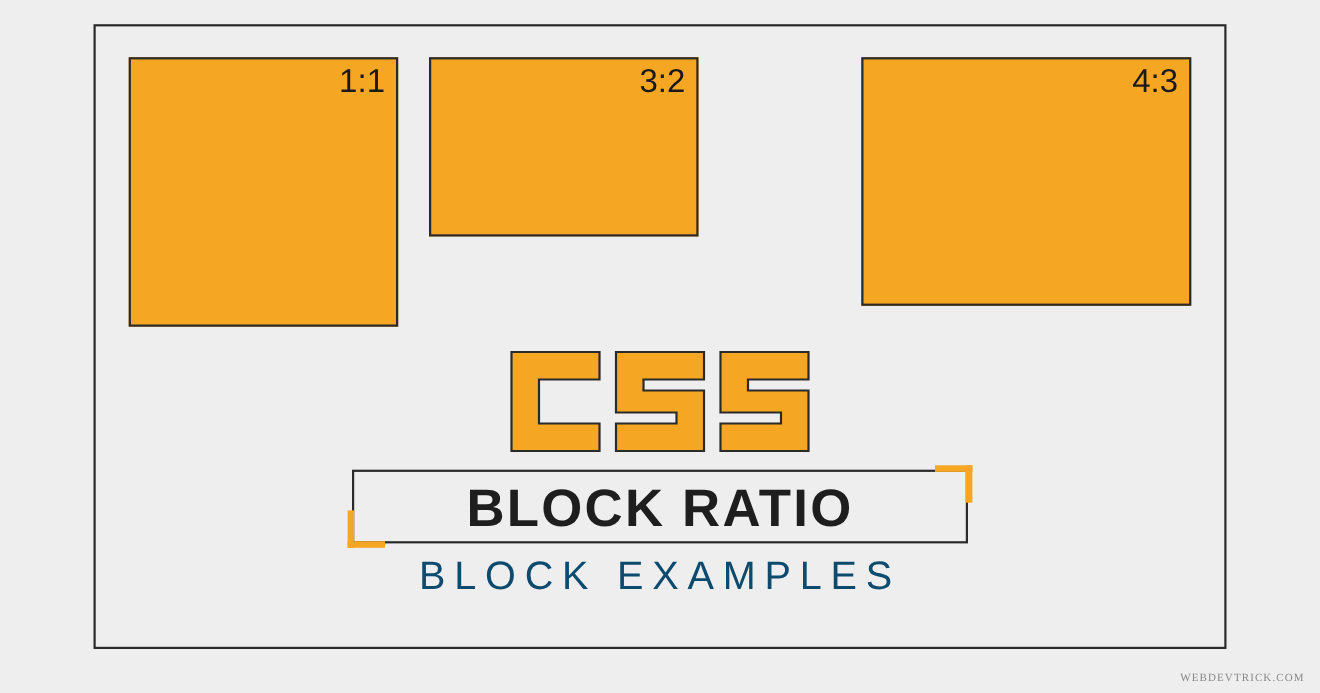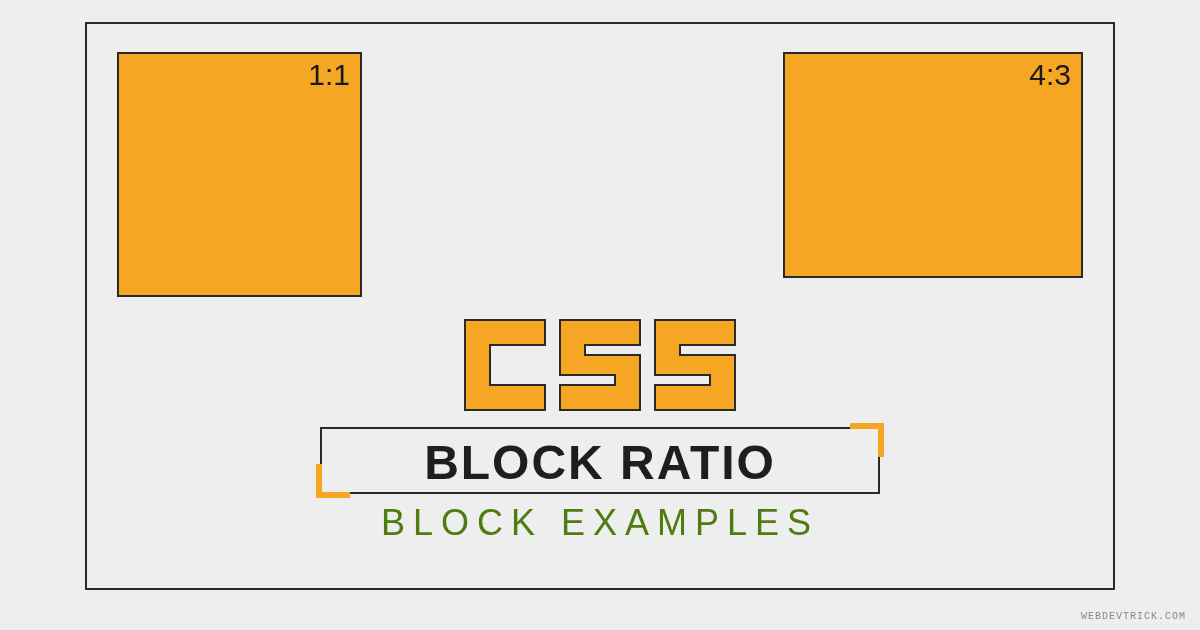--- a/index.html
+++ b/index.html
@@ -88,41 +88,44 @@
       left: -6px;
       border-bottom: 6px solid #f5a623;
       border-left: 6px solid #f5a623;
     }
     .subtitle {
       text-align: center;
       margin-top: 8px;
       font-size: 36px;
       font-weight: 400;
       letter-spacing: 8px;
-      color: #4d7c0f;
+      color: #0c4a6e;
       font-family: Arial, sans-serif;
     }
     .watermark {
       position: absolute;
       bottom: 8px;
       right: 14px;
       font-size: 10px;
       letter-spacing: 1px;
       color: #888;
-      font-family: Liberation Mono, monospace;
+      font-family: Liberation Serif, serif;
     }
   </style>
 </head>
 <body>
 
 <div class="frame">
 
   <div class="boxes-row">
     <div class="ratio-box box-1">
       <span class="ratio-label">1:1</span>
+    </div>
+    <div class="ratio-box box-2">
+      <span class="ratio-label">3:2</span>
     </div>
     <div class="ratio-box box-3">
       <span class="ratio-label">4:3</span>
     </div>
   </div>
 
   <div class="css-logo">
     <svg width="280" height="100" viewBox="0 0 280 100">
 
       <g fill="#f5a623" stroke="#2a2a2a" stroke-width="2">

